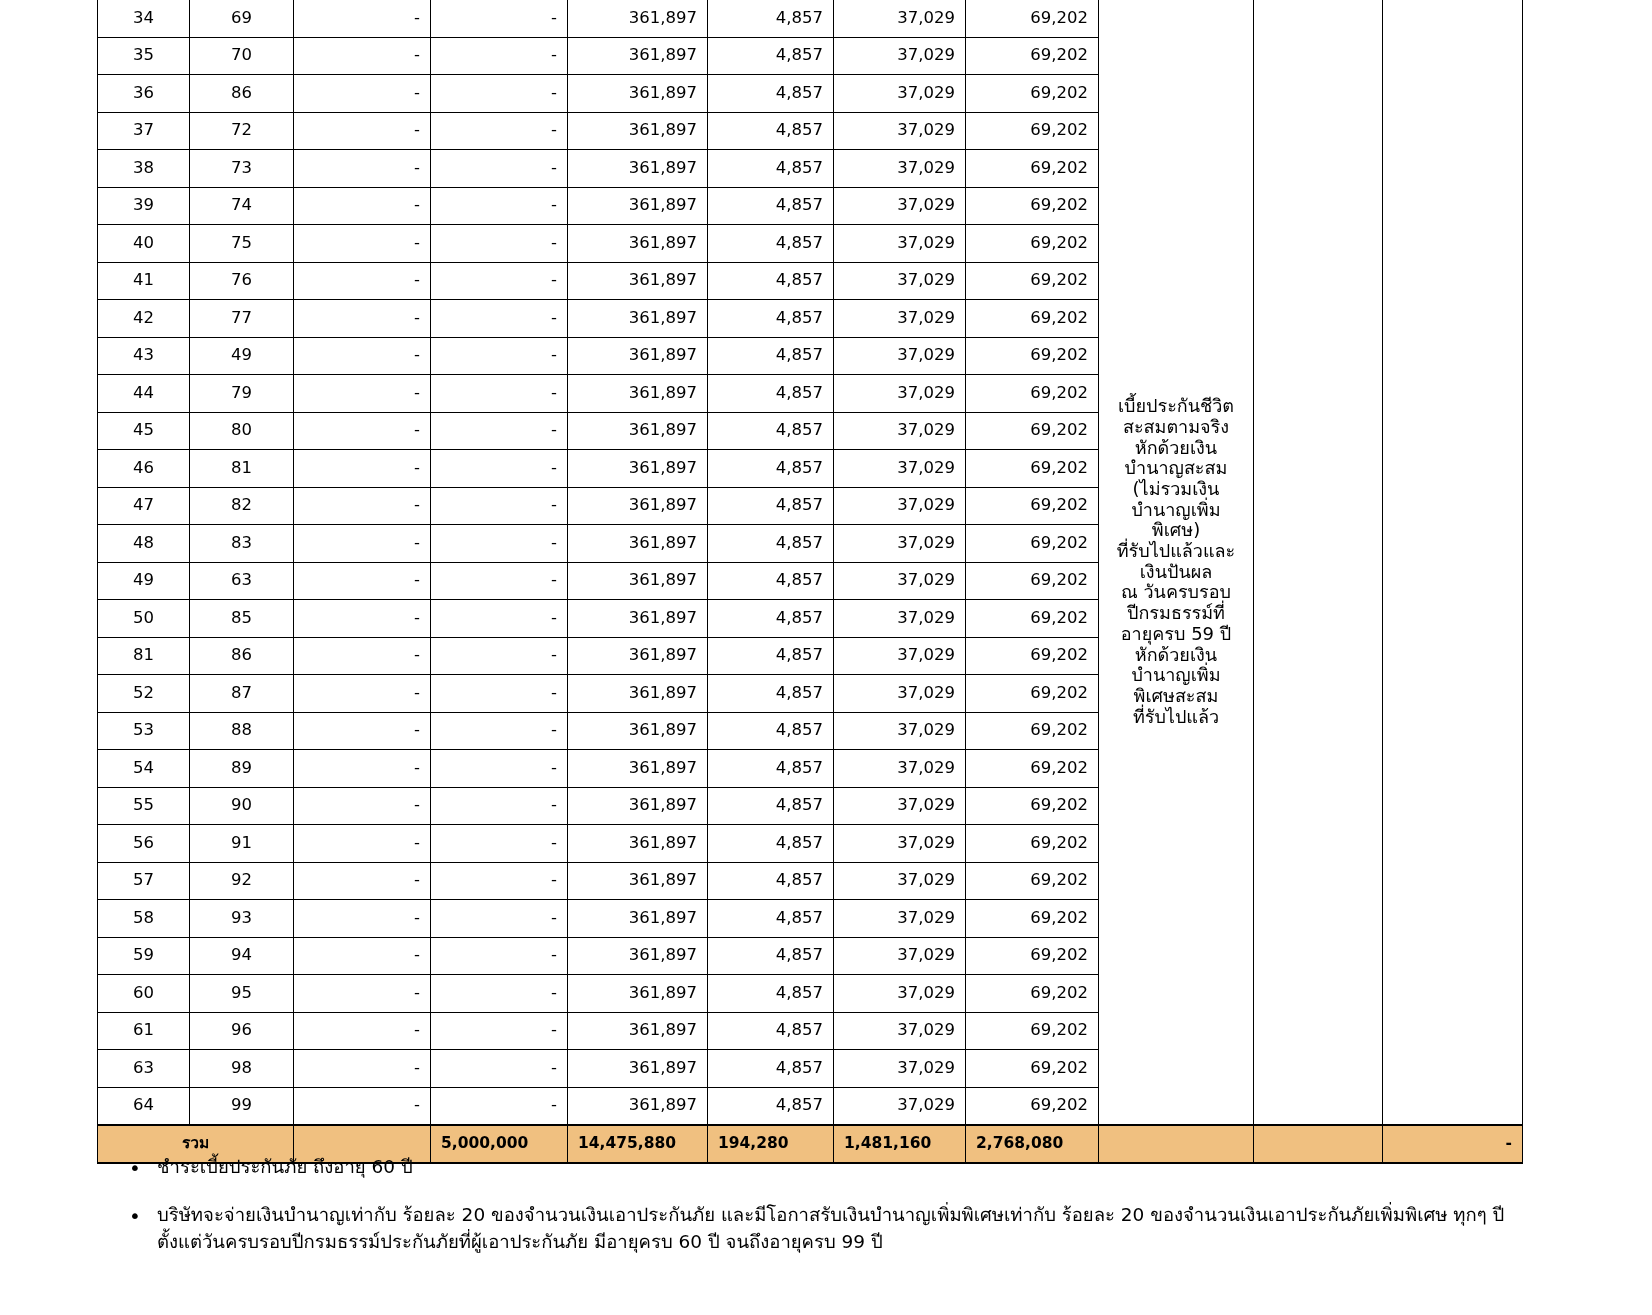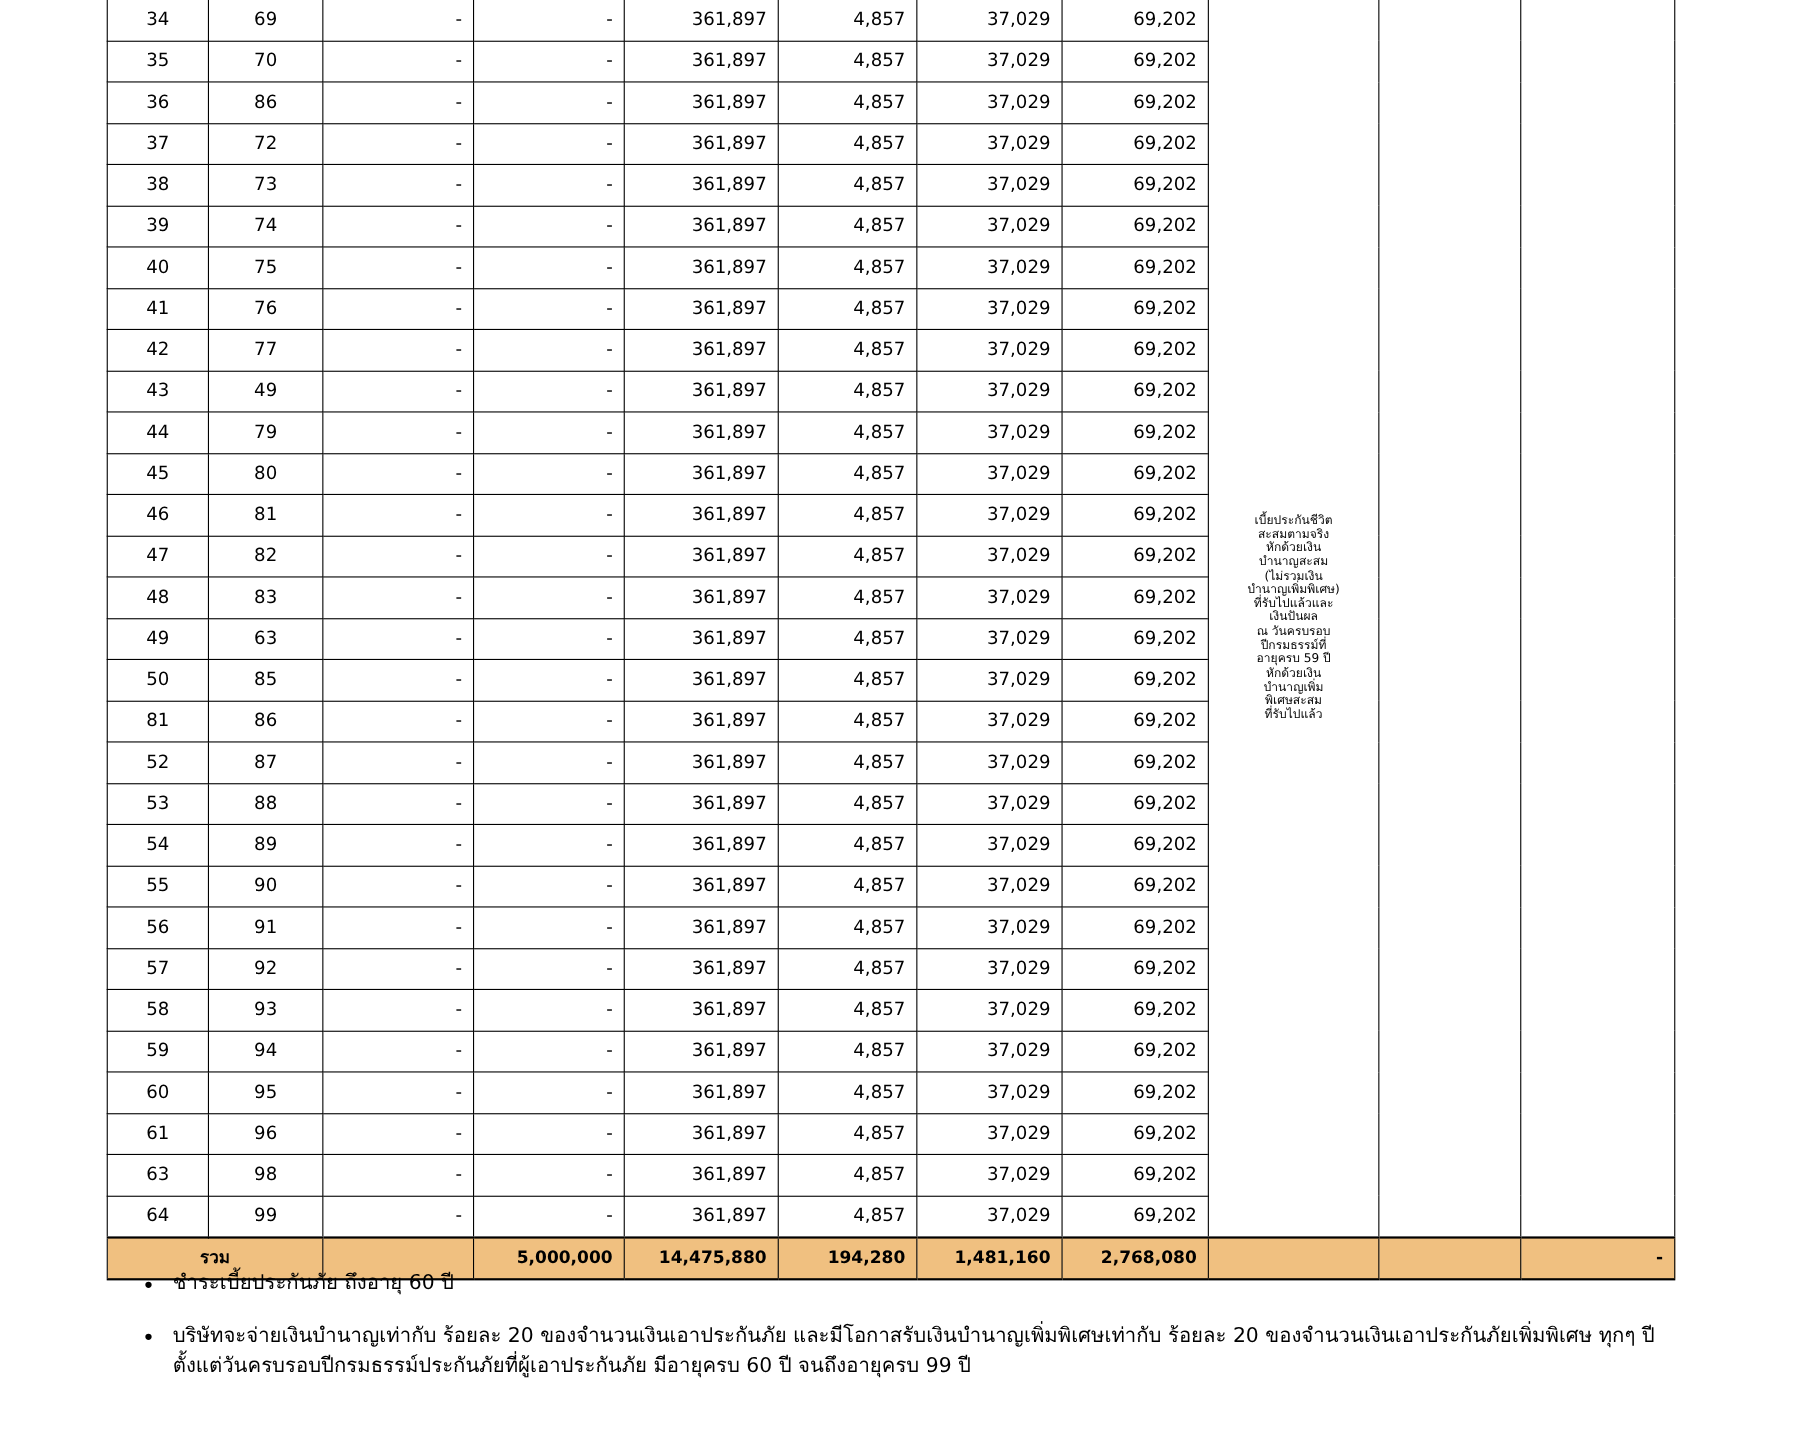--- a/index.html
+++ b/index.html
@@ -58,39 +58,39 @@
   }
   td.num      { text-align: center; }
   td.money    { text-align: right; }
   td.dash     { text-align: right; }
 
   
   td.note-cell {
     text-align: center;
     vertical-align: top;
     padding: 28px 6px 6px 6px;
-    font-size: 11px;
+    font-size: 18px;
     line-height: 1.42;
     white-space: pre-line;
     border-top: none;
   }
   td.blankcol { background: #ffffff; }
   td.graycol  { background: #f0f0f0; }
 
   
   tr.total-row td {
     background: #f0c080;
     font-weight: bold;
     font-size: 15.5px;
     border: 1.4px solid #000000;
     height: 38px;
     margin-left: 36px;
   }
   tr.total-row td.label { text-align: center; }
-  tr.total-row td.money { text-align: right; }
+  tr.total-row td.money { text-align: left; }
   tr.total-row td.dash  { text-align: right; }
 
   
   tr.total-row td { border-top: 2.4px solid #000000; border-bottom: 2.4px solid #000000; }
 
   
   .notes {
     position: absolute;
     left: 113px;
     top: 1154px;

